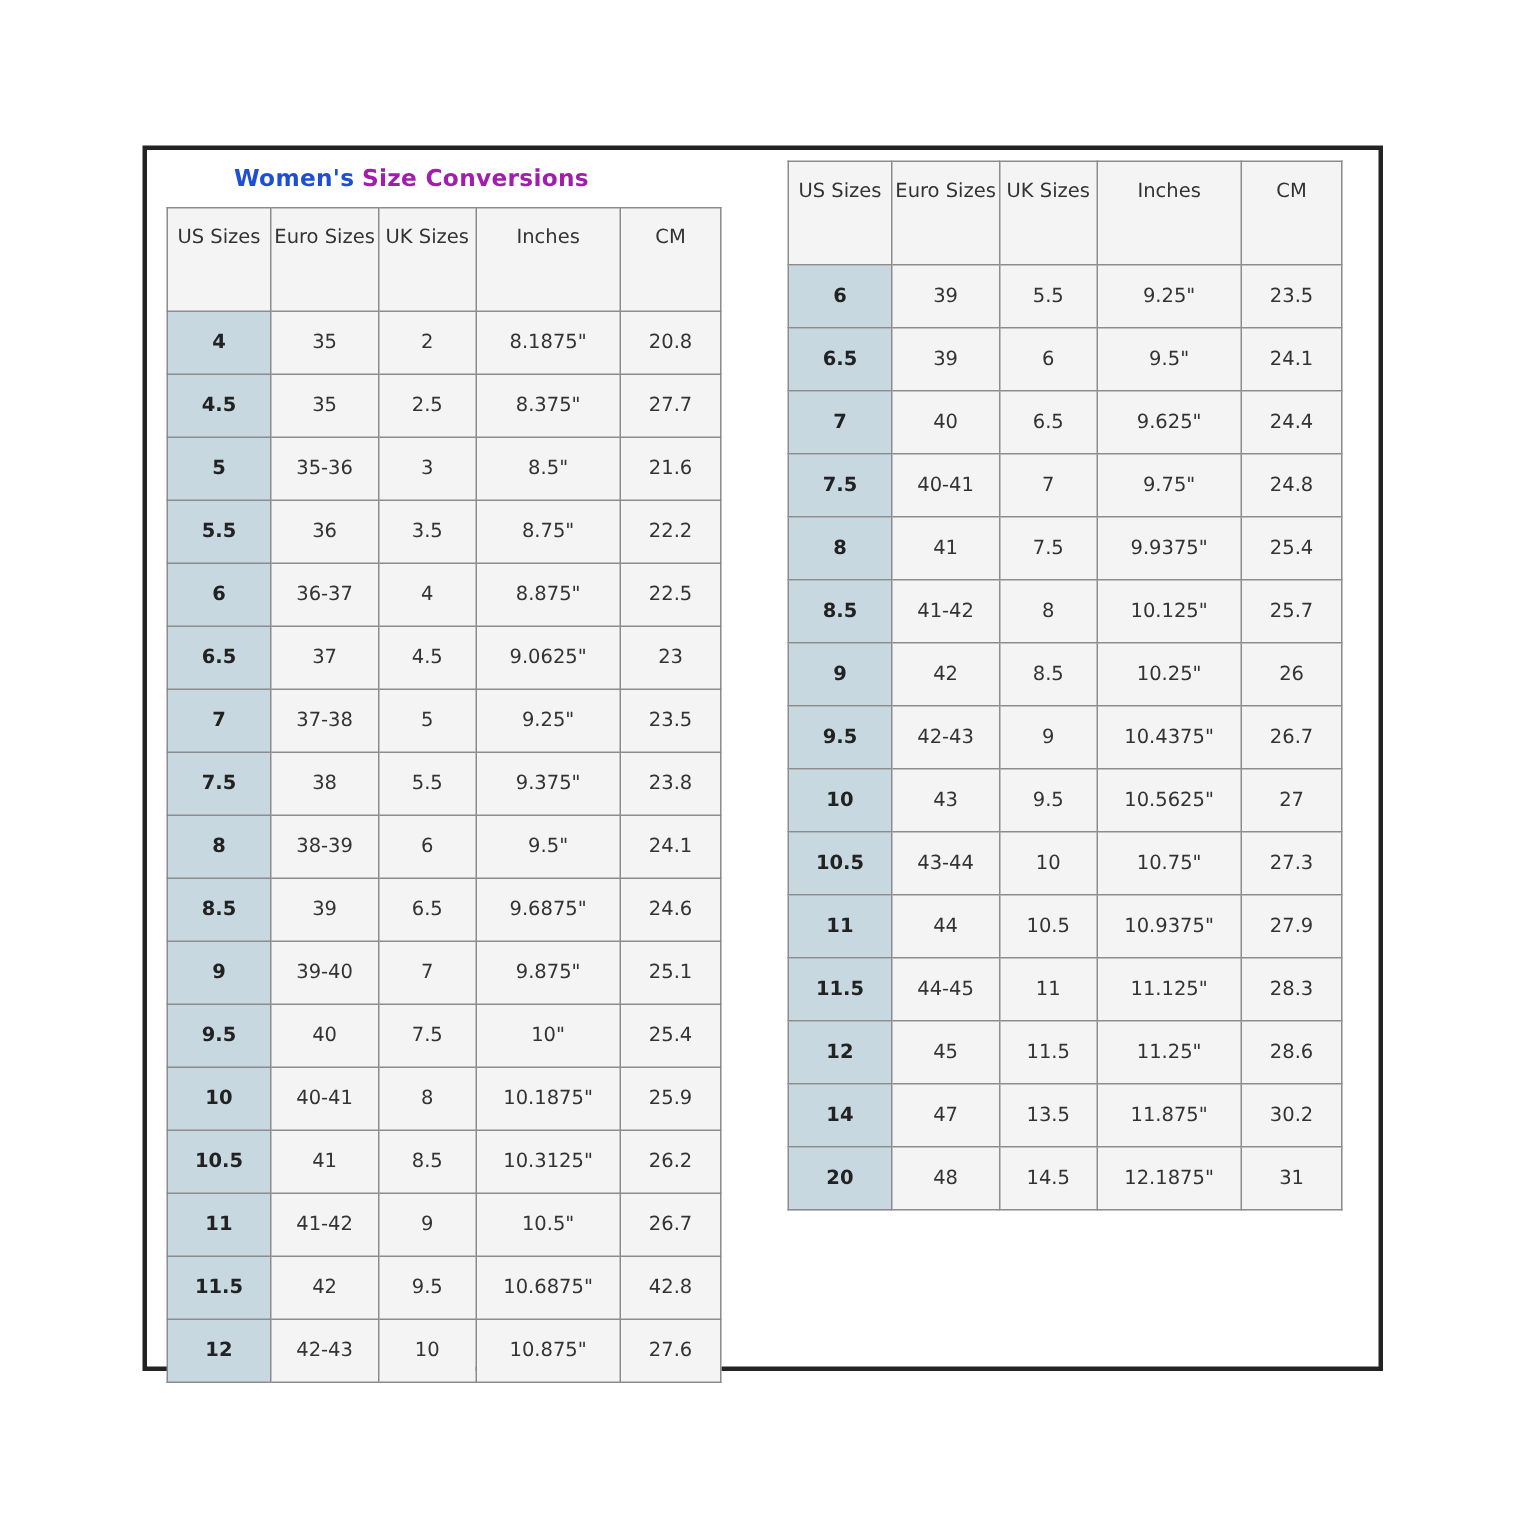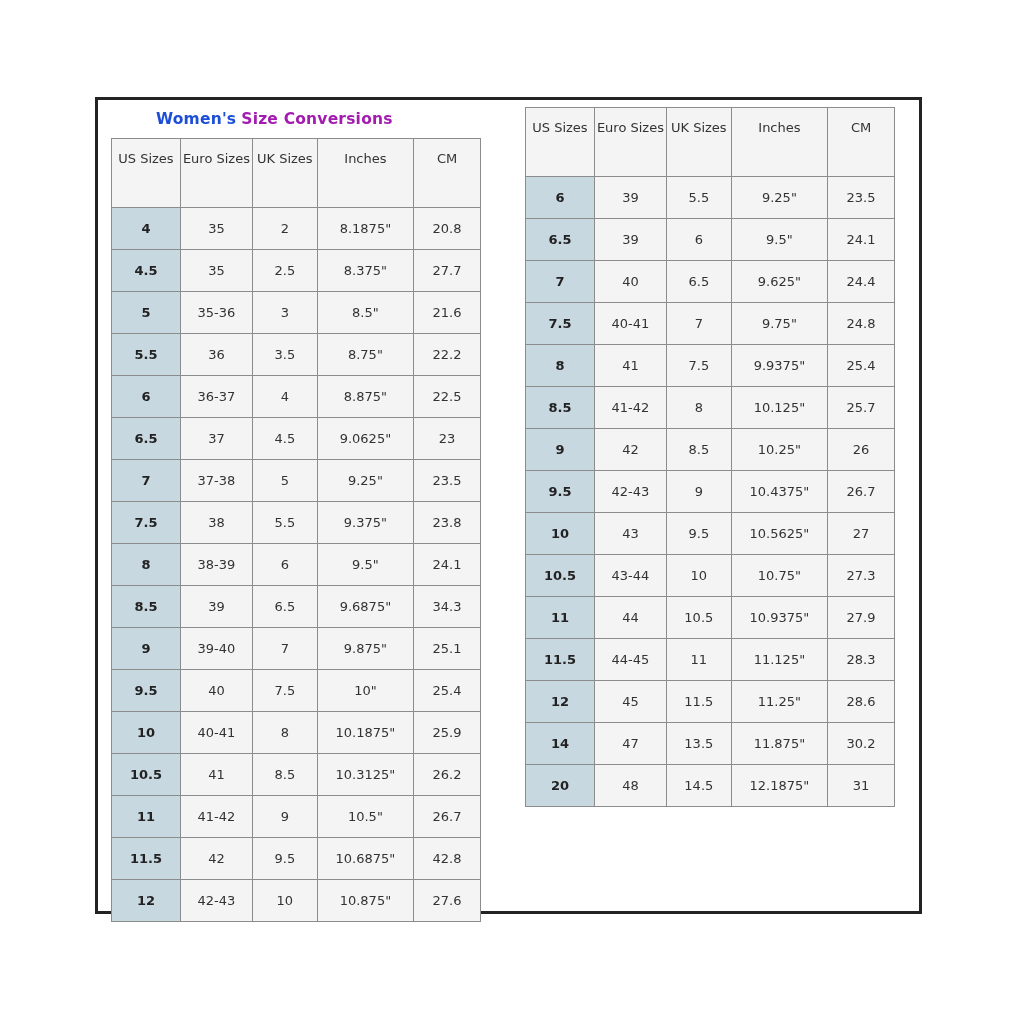--- a/index.html
+++ b/index.html
@@ -159,21 +159,21 @@
             <td>38-39</td>
             <td>6</td>
             <td>9.5"</td>
             <td>24.1</td>
           </tr>
           <tr>
             <td class="us">8.5</td>
             <td>39</td>
             <td>6.5</td>
             <td>9.6875"</td>
-            <td>34.3</td>
+            <td>24.6</td>
           </tr>
           <tr>
             <td class="us">9</td>
             <td>39-40</td>
             <td>7</td>
             <td>9.875"</td>
             <td>25.1</td>
           </tr>
           <tr>
             <td class="us">9.5</td>

